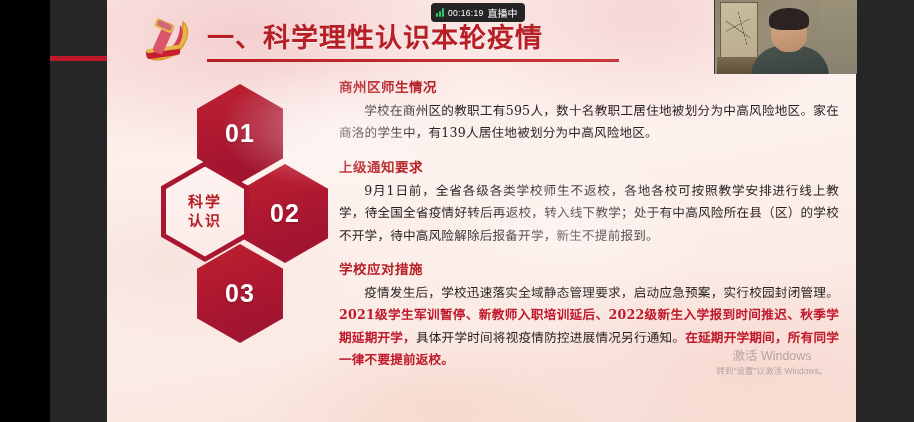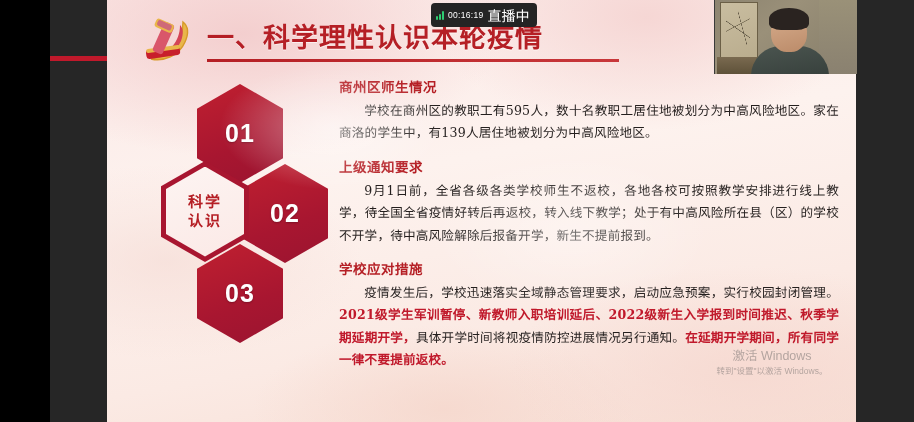--- a/index.html
+++ b/index.html
@@ -115,21 +115,21 @@
     display:flex;align-items:center;gap:4px;
     background:#242424;border-radius:4px;
     padding:2px 7px 2px 5px;
   }
   .bars{display:flex;align-items:flex-end;gap:1px;height:9px;}
   .bars i{display:block;width:2px;background:#2ecc71;border-radius:1px;}
   .bars i:nth-child(1){height:4px;}
   .bars i:nth-child(2){height:6px;}
   .bars i:nth-child(3){height:9px;}
   .live-time{color:#fff;font-size:8.5px;letter-spacing:.3px;}
-  .live-state{color:#fff;font-size:14px;}
+  .live-state{color:#fff;font-size:10px;}
 
   
   .pip{
     position:absolute;left:714px;top:0;width:142px;height:74px;
     overflow:hidden;background:#6d6352;
     border-left:1px solid #3a3a3a;
   }
   .pip-bg{
     position:absolute;inset:0;
     background:linear-gradient(140deg,#8d8470 0%,#9a9079 38%,#857c68 100%);

